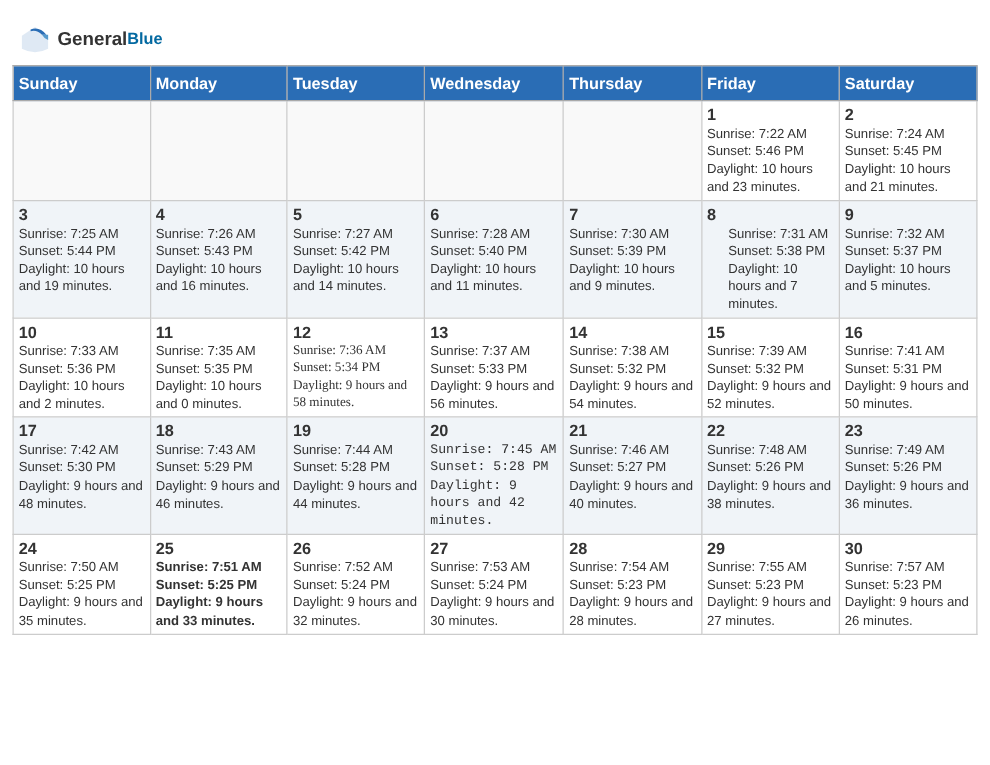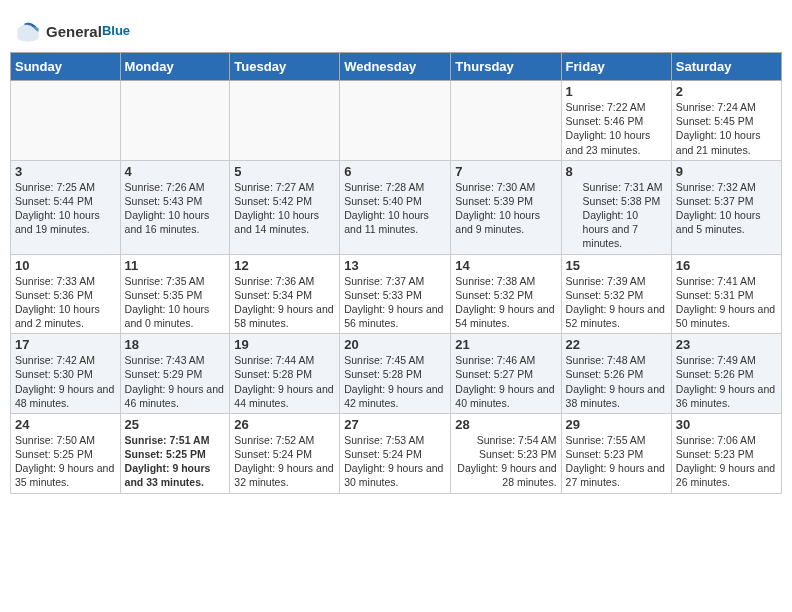--- a/index.html
+++ b/index.html
@@ -203,21 +203,21 @@
 Daylight: 10 hours and 2 minutes.</div>
         </td>
         <td>
           <span class="day-num">11</span>
           <div class="day-info" style="white-space: pre-line;">Sunrise: 7:35 AM
 Sunset: 5:35 PM
 Daylight: 10 hours and 0 minutes.</div>
         </td>
         <td>
           <span class="day-num">12</span>
-          <div class="day-info" style="white-space: pre-line;">Sunrise: 7:36 AM
+          <div class="day-info" style="white-space: pre-line; font-family: Liberation Serif, serif;">Sunrise: 7:36 AM
 Sunset: 5:34 PM
 Daylight: 9 hours and 58 minutes.</div>
         </td>
         <td>
           <span class="day-num">13</span>
           <div class="day-info" style="white-space: pre-line;">Sunrise: 7:37 AM
 Sunset: 5:33 PM
 Daylight: 9 hours and 56 minutes.</div>
         </td>
         <td>
@@ -253,21 +253,21 @@
 Daylight: 9 hours and 46 minutes.</div>
         </td>
         <td>
           <span class="day-num">19</span>
           <div class="day-info" style="white-space: pre-line;">Sunrise: 7:44 AM
 Sunset: 5:28 PM
 Daylight: 9 hours and 44 minutes.</div>
         </td>
         <td>
           <span class="day-num">20</span>
-          <div class="day-info" style="white-space: pre-line;">Sunrise: 7:45 AM
+          <div class="day-info" style="white-space: pre-line; font-family: Liberation Mono, monospace;">Sunrise: 7:45 AM
 Sunset: 5:28 PM
 Daylight: 9 hours and 42 minutes.</div>
         </td>
         <td>
           <span class="day-num">21</span>
           <div class="day-info" style="white-space: pre-line;">Sunrise: 7:46 AM
 Sunset: 5:27 PM
 Daylight: 9 hours and 40 minutes.</div>
         </td>
         <td>
@@ -303,31 +303,31 @@
 Daylight: 9 hours and 32 minutes.</div>
         </td>
         <td>
           <span class="day-num">27</span>
           <div class="day-info" style="white-space: pre-line;">Sunrise: 7:53 AM
 Sunset: 5:24 PM
 Daylight: 9 hours and 30 minutes.</div>
         </td>
         <td>
           <span class="day-num">28</span>
-          <div class="day-info" style="white-space: pre-line; text-align: right;">Sunrise: 7:54 AM
+          <div class="day-info" style="white-space: pre-line;">Sunrise: 7:54 AM
 Sunset: 5:23 PM
 Daylight: 9 hours and 28 minutes.</div>
         </td>
         <td>
           <span class="day-num">29</span>
           <div class="day-info" style="white-space: pre-line;">Sunrise: 7:55 AM
 Sunset: 5:23 PM
 Daylight: 9 hours and 27 minutes.</div>
         </td>
         <td>
           <span class="day-num">30</span>
-          <div class="day-info" style="white-space: pre-line;">Sunrise: 7:06 AM
+          <div class="day-info" style="white-space: pre-line;">Sunrise: 7:57 AM
 Sunset: 5:23 PM
 Daylight: 9 hours and 26 minutes.</div>
         </td>
       </tr>
     </tbody>
 </table>
 
 </body></html>

